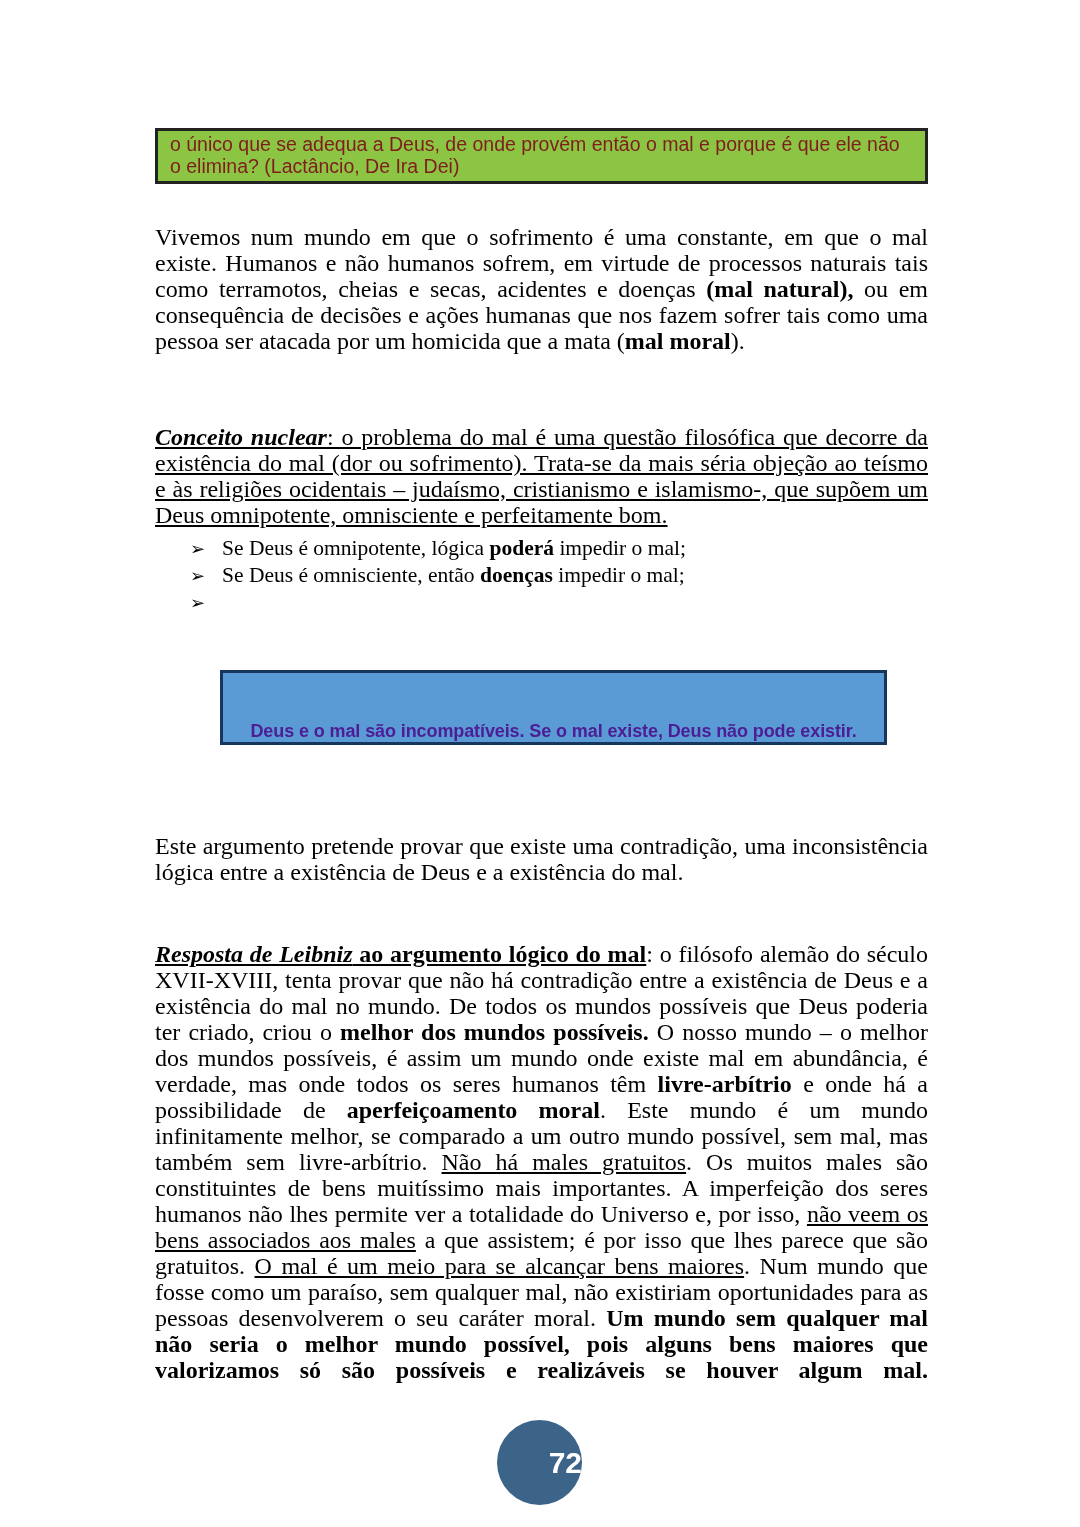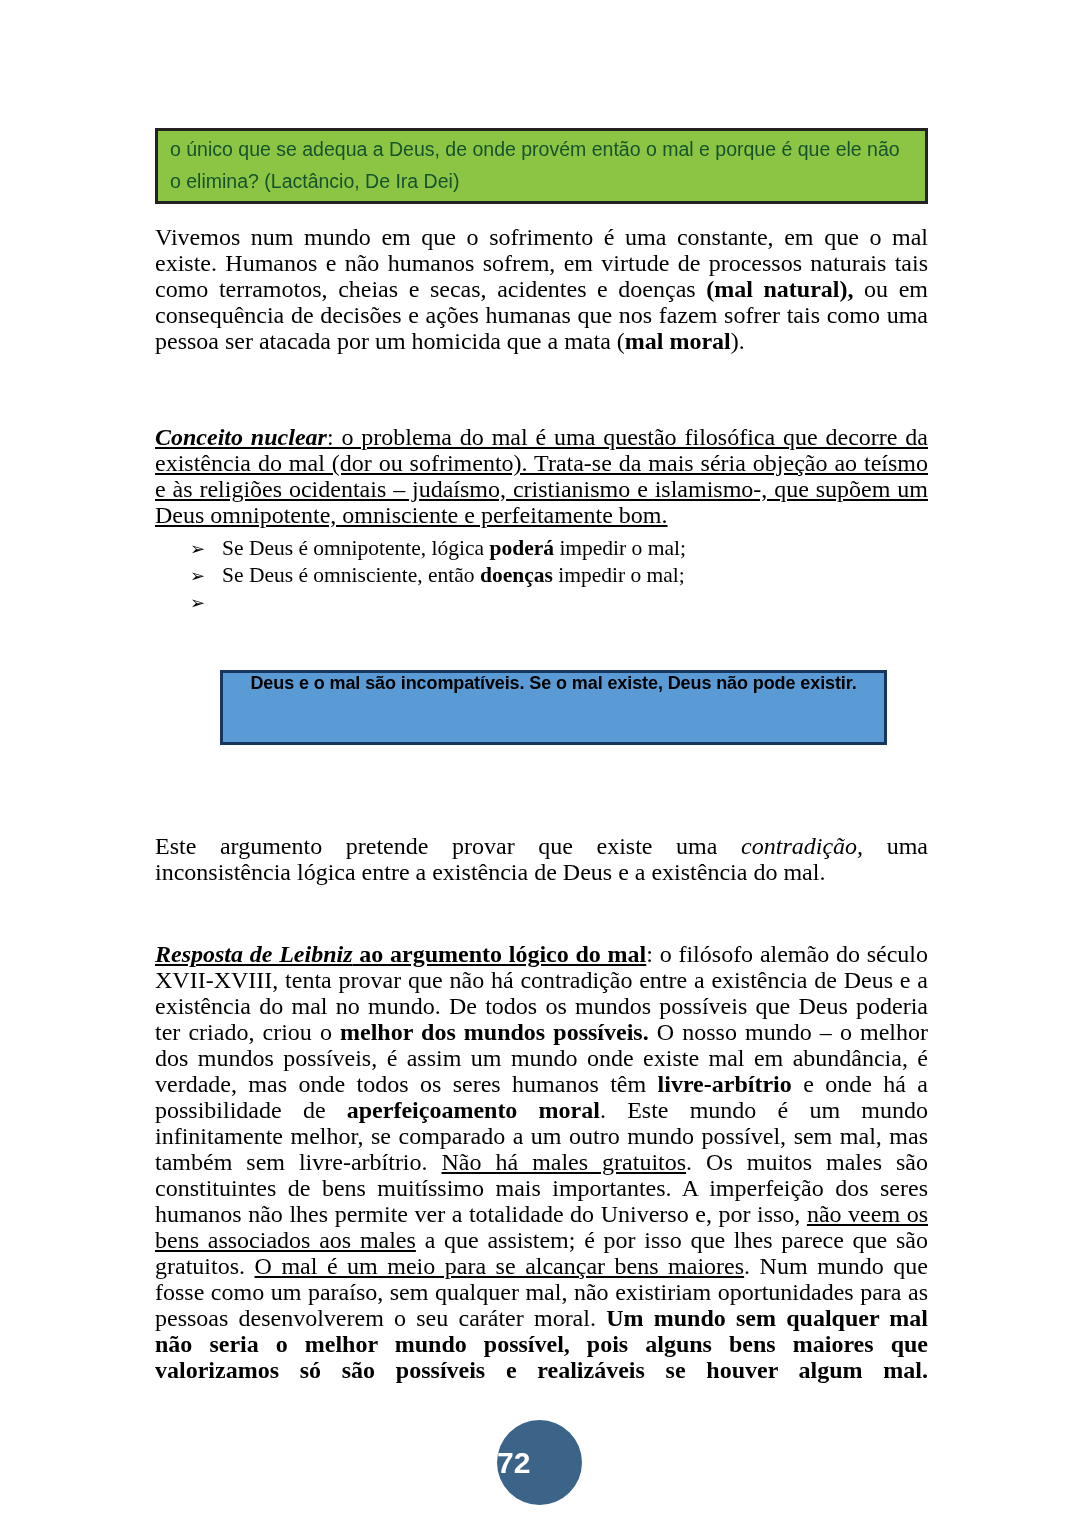--- a/index.html
+++ b/index.html
@@ -2,35 +2,35 @@
 <html><head>
 <meta charset="utf-8">
 <style>
   html,body{margin:0;padding:0;}
   .page{position:relative;width:1080px;height:1527px;background:#ffffff;overflow:hidden;
         font-family:"Liberation Serif", serif;color:#000;}
   .block{position:absolute;left:155px;width:773px;box-sizing:border-box;}
   .body-text{font-size:24px;line-height:26px;text-align:justify;}
   .justify-last{text-align-last:justify;}
   .quote-box{top:128px;background:#8CC544;border:3px solid #222222;
-             font-family:"Liberation Sans", sans-serif;font-size:19.5px;line-height:32px;
-             padding:2px 10px 4px 12px;color:#14532d;}
+             font-family:"Liberation Sans", sans-serif;font-size:19.5px;line-height:22px;
+             padding:2px 10px 4px 12px;color:#7f1d1d;}
   .para-intro{top:224px;}
   .para-concept{top:424px;text-decoration:underline;}
   .bullet-list{top:535px;}
   .bullet-row{display:flex;padding-left:35px;line-height:27px;font-size:21.5px;}
   .bullet-marker{width:32px;flex:0 0 32px;font-family:"DejaVu Sans", sans-serif;font-size:18px;}
   .conclusion-box{position:absolute;left:220px;top:670px;width:667px;height:75px;box-sizing:border-box;
-                  background:#5B9BD5;border:3px solid #17365D;display:flex;align-items:flex-start;justify-content:center;
+                  background:#5B9BD5;border:3px solid #17365D;display:flex;align-items:flex-end;justify-content:center;
                   font-family:"Liberation Sans", sans-serif;font-weight:bold;font-size:18px;letter-spacing:-0.1px;
-                  color:#000000;white-space:nowrap;}
+                  color:#4c1d95;white-space:nowrap;}
   .para-argument{top:833px;}
   .para-leibniz{top:941px;}
   .page-badge{position:absolute;left:497px;top:1420px;width:85px;height:85px;border-radius:50%;
-              background:#3C6489;color:#ffffff;display:flex;align-items:center;justify-content:flex-start;
+              background:#3C6489;color:#ffffff;display:flex;align-items:center;justify-content:flex-end;
               font-family:"Liberation Sans", sans-serif;font-weight:bold;font-size:30px;}
 </style>
 </head>
 <body>
 
 <div class="page">
 
   <div class="block quote-box">
     <span>o único que se adequa a Deus, de onde provém então o mal e porque é que ele não o elimina? (Lactâncio, De Ira Dei)</span>
   </div>
@@ -50,21 +50,21 @@
     </div>
     <div class="bullet-row">
       <span class="bullet-marker">➢</span>
     </div>
   </div>
 
   <div class="conclusion-box">
     <span>Deus e o mal são incompatíveis. Se o mal existe, Deus não pode existir.</span>
   </div>
 
-  <div class="block body-text para-argument"><span>Este argumento pretende provar que existe uma </span><span style="font-style: italic; margin-top: 30px;">contradição,</span><span> uma inconsistência lógica entre a existência de Deus e a existência do mal.</span></div>
+  <div class="block body-text para-argument"><span>Este argumento pretende provar que existe uma </span><span style=" margin-top: 30px;">contradição,</span><span> uma inconsistência lógica entre a existência de Deus e a existência do mal.</span></div>
 
   <div class="block body-text para-leibniz justify-last"><span style="font-weight: bold; font-style: italic; text-decoration: underline;">Resposta de Leibniz</span><span style="font-weight: bold; text-decoration: underline;"> ao argumento lógico do mal</span><span>: o filósofo alemão do século XVII-XVIII, tenta provar que não há contradição entre a existência de Deus e a existência do mal no mundo. De todos os mundos possíveis que Deus poderia ter criado, criou o </span><span style="font-weight: bold;">melhor dos mundos possíveis.</span><span> O nosso mundo – o melhor dos mundos possíveis, é assim um mundo onde existe mal em abundância, é verdade, mas onde todos os seres humanos têm </span><span style="font-weight: bold;">livre-arbítrio</span><span> e onde há a possibilidade de </span><span style="font-weight: bold;">aperfeiçoamento moral</span><span>. Este mundo é um mundo infinitamente melhor, se comparado a um outro mundo possível, sem mal, mas também sem livre-arbítrio. </span><span style="text-decoration: underline;">Não há males gratuitos</span><span>. Os muitos males são constituintes de bens muitíssimo mais importantes. A imperfeição dos seres humanos não lhes permite ver a totalidade do Universo e, por isso, </span><span style="text-decoration: underline;">não veem os bens associados aos males</span><span> a que assistem; é por isso que lhes parece que são gratuitos. </span><span style="text-decoration: underline;">O mal é um meio para se alcançar bens maiores</span><span>. Num mundo que fosse como um paraíso, sem qualquer mal, não existiriam oportunidades para as pessoas desenvolverem o seu caráter moral. </span><span style="font-weight: bold;">Um mundo sem qualquer mal não seria o melhor mundo possível, pois alguns bens maiores que valorizamos só são possíveis e realizáveis se houver algum mal.</span></div>
 
   <div class="page-badge">
     <span>72</span>
   </div>
 
 </div>
 
 </body></html>

